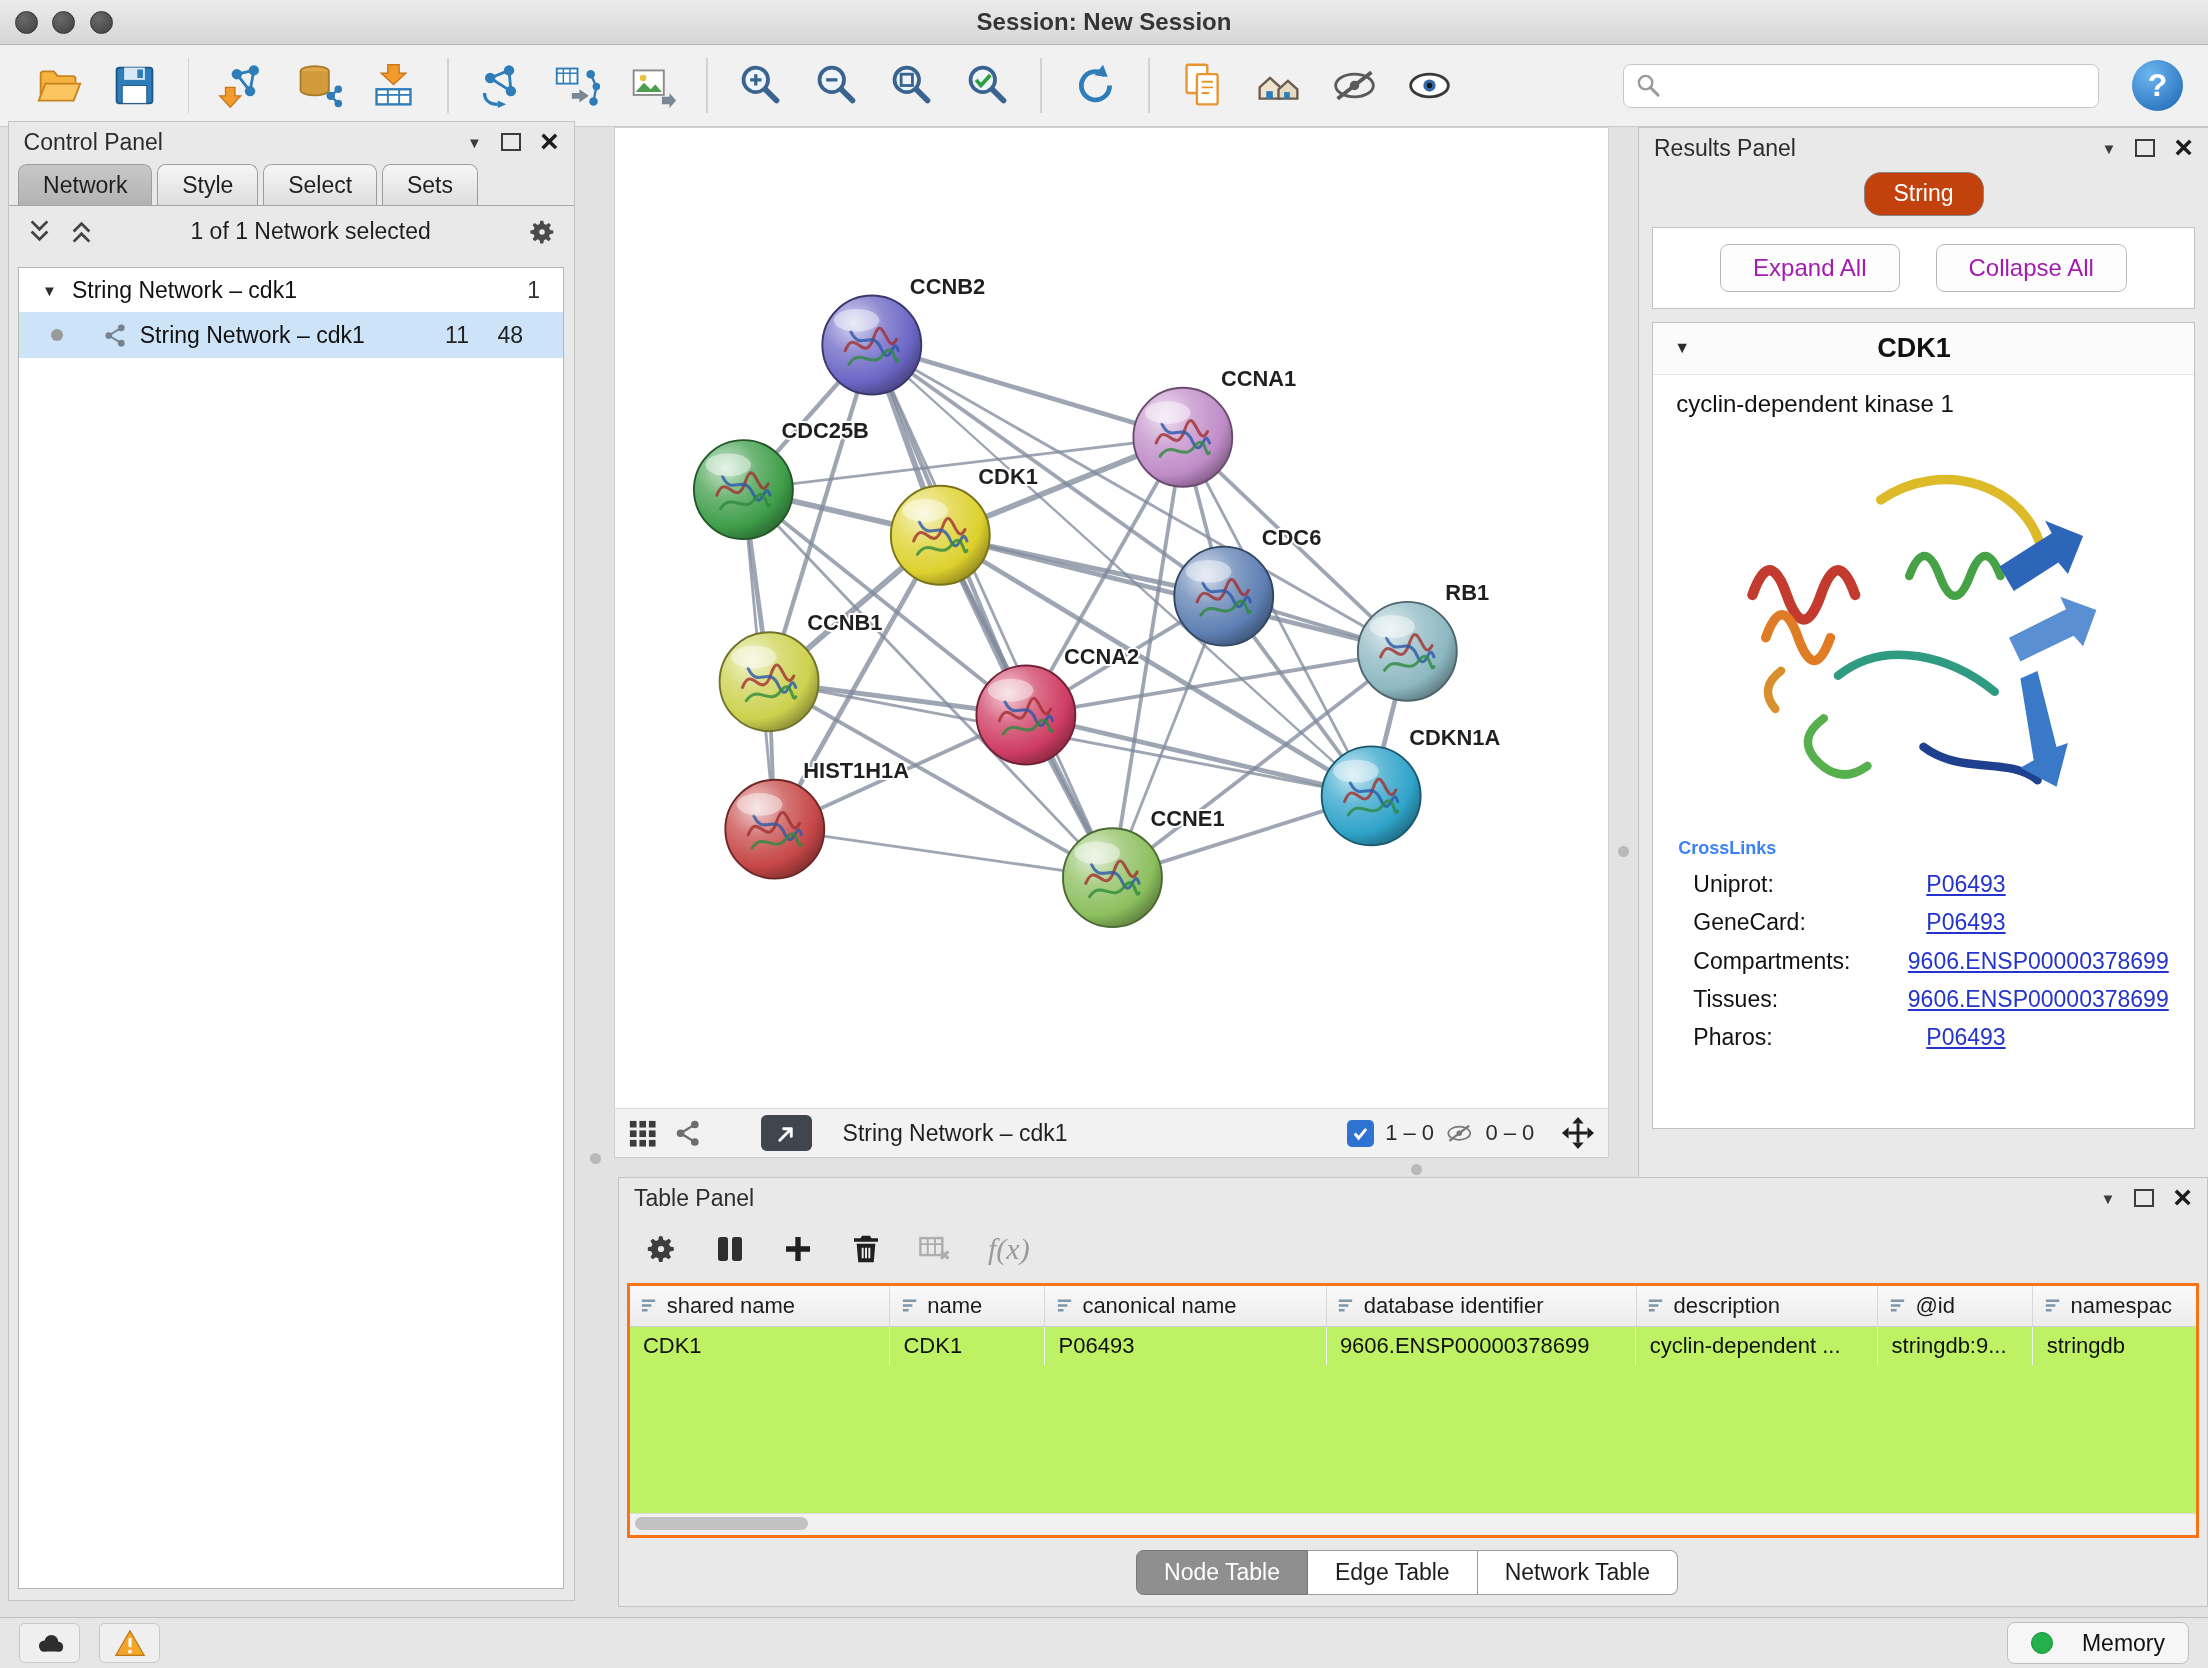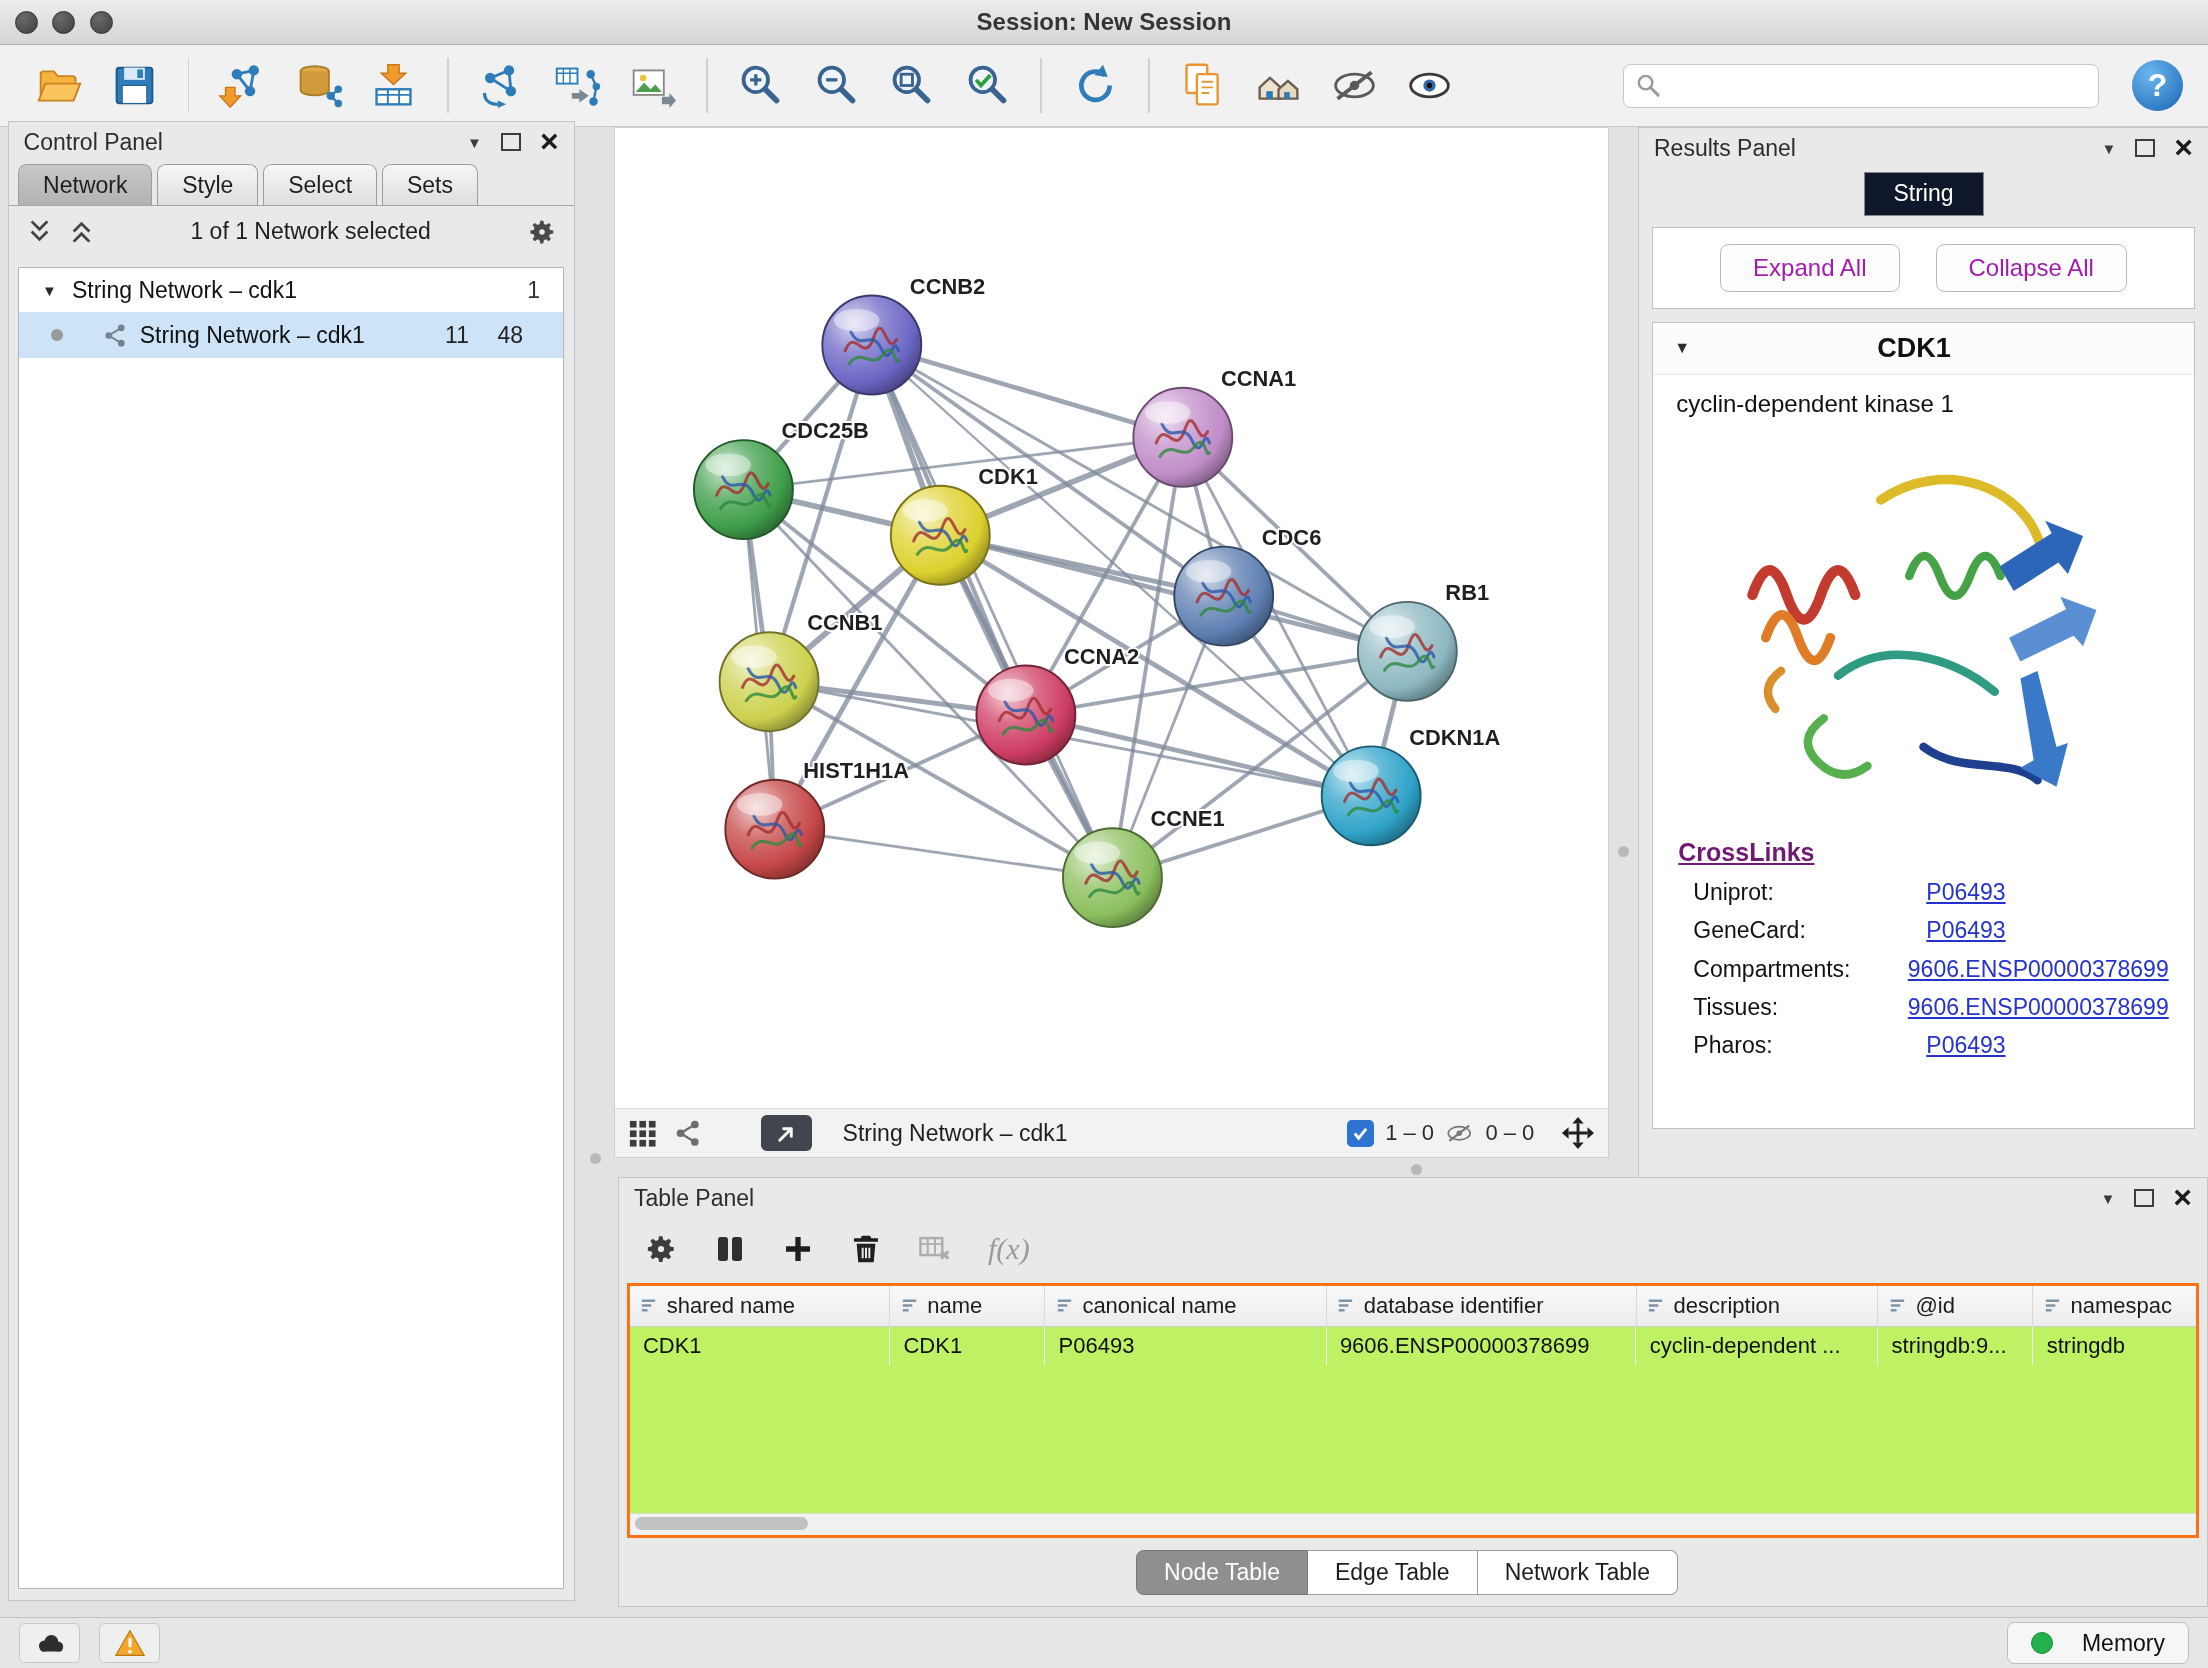--- a/index.html
+++ b/index.html
@@ -53,31 +53,31 @@
   .node-label{font-family:"Liberation Sans",sans-serif;font-size:23px;font-weight:bold;fill:#1f1f1f;paint-order:stroke;stroke:#ffffff;stroke-width:4px;stroke-linejoin:round;}
   .net-footer{position:absolute;left:0;right:0;bottom:0;height:49px;background:#f2f2f2;border-top:1px solid #d9d9d9;display:flex;align-items:center;padding:0 13.3px;gap:17px;box-sizing:border-box;}
   .nf-name{font-size:23px;color:#1f1f1f;margin-left:13.3px;}
   .nf-right{margin-left:auto;display:flex;align-items:center;gap:11.4px;font-size:22px;color:#2b2b2b;}
   .checkbox{width:27px;height:27px;background:#2f73d2;border-radius:4.8px;display:flex;align-items:center;justify-content:center;}
   .darkbtn{width:51px;height:36px;background:#41454d;border-radius:5.7px;display:flex;align-items:center;justify-content:center;border:none;}
   .nf-gap{width:25px;}
 
   
   .results-panel{left:1638px;top:127px;width:571px;height:1188px;}
-  .rp-badge{width:118px;margin:3.8px auto 11.4px;background:#0f172a;color:#fff;text-align:center;font-size:23px;padding:7.6px 0;border-radius:0;border:1px solid #878787;}
+  .rp-badge{width:118px;margin:3.8px auto 11.4px;background:#c2410c;color:#fff;text-align:center;font-size:23px;padding:7.6px 0;border-radius:17px;border:1px solid #878787;}
   .rp-buttons{margin:0 13.3px;background:#fff;border:1px solid #c2c2c2;padding:16px 0;display:flex;justify-content:center;gap:36px;}
   .rp-btn{font-size:24px;padding:8.6px 32px;background:#fdfdfd;border:1px solid #b7b7b7;border-radius:8.6px;color:#a21caf;}
   .rp-box{margin:13.3px 13.3px 0;background:#fff;border:1px solid #c2c2c2;height:805px;overflow:hidden;}
   .rp-genehead{display:flex;align-items:center;height:51px;border-bottom:1px solid #e6e6e6;padding:0 21px;background:#fbfbfb;}
   .rp-tri{font-size:16px;color:#2d2d2d;width:86px;}
   .rp-genename{flex:1;text-align:center;font-size:27px;font-weight:bold;color:#111;margin-right:105px;}
   .rp-desc{font-size:24px;padding:15px 23px 0;color:#111;}
   .rp-img{display:block;width:399px;height:396px;margin:15px auto 3.8px;}
   .rp-cross{padding:0 25px;}
-  .rp-cross-h{font-size:25px;font-weight:bold;margin:9.5px 0 11.4px;color:#701a75;text-decoration:underline;}
+  .rp-cross-h{font-size:18px;font-weight:bold;margin:9.5px 0 11.4px;color:#3b82f6;}
   .cl-row{display:flex;align-items:center;font-size:23px;margin:11.4px 0;}
   .cl-label{width:233px;padding-left:15px;color:#111;}
   .cl-value{color:#2433cc;text-decoration:underline;}
 
   
   .table-panel{left:618px;top:1177px;width:1590px;height:430px;}
   .tp-toolbar{display:flex;align-items:center;height:61px;padding:0 25px;gap:36px;}
   .tp-fx{font-size:30px;color:#9a9a9a;font-style:italic;font-family:"Liberation Serif",serif;}
   .tp-table{position:absolute;left:7.6px;right:7.6px;top:105px;bottom:68px;background:#bef264;border:3px solid #f97316;overflow:hidden;}
   .thead{display:flex;height:40px;background:linear-gradient(#f9f9f9,#ececec);border-bottom:1px solid #cfcfcf;}

